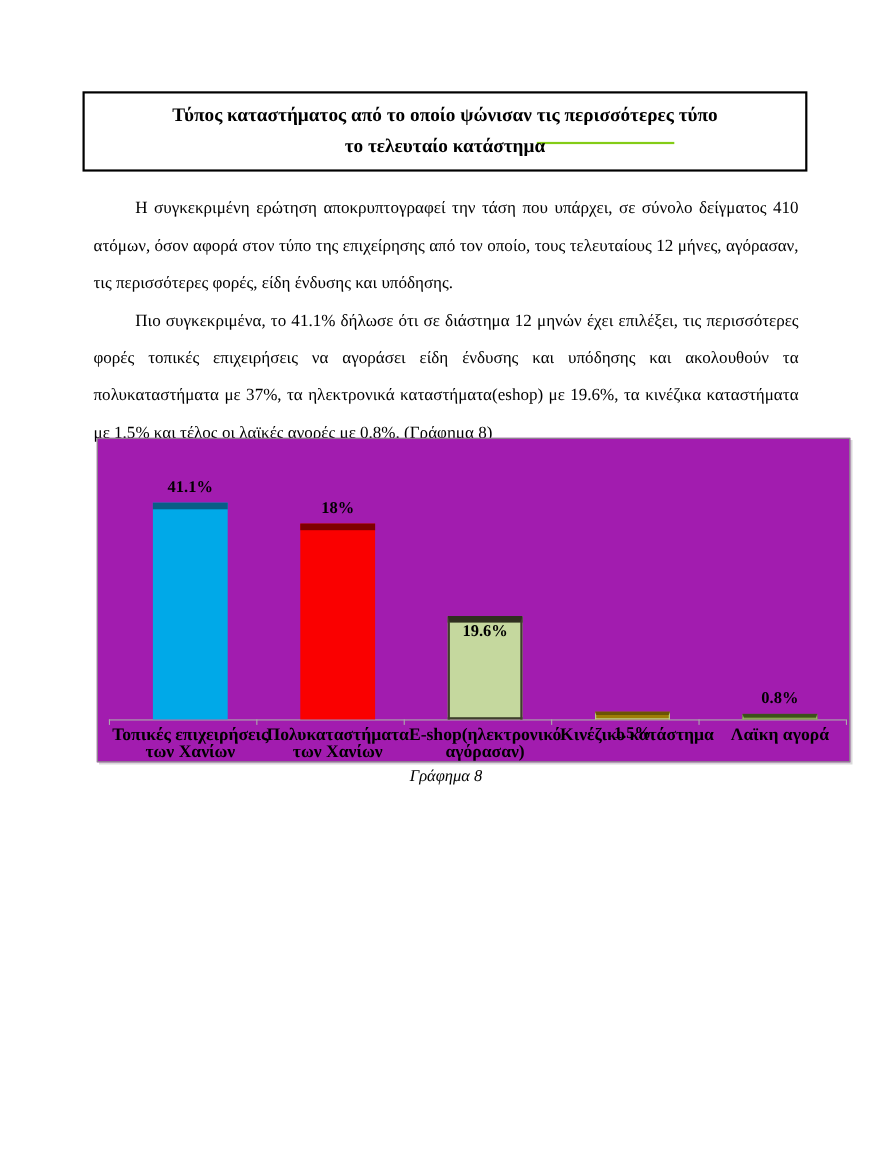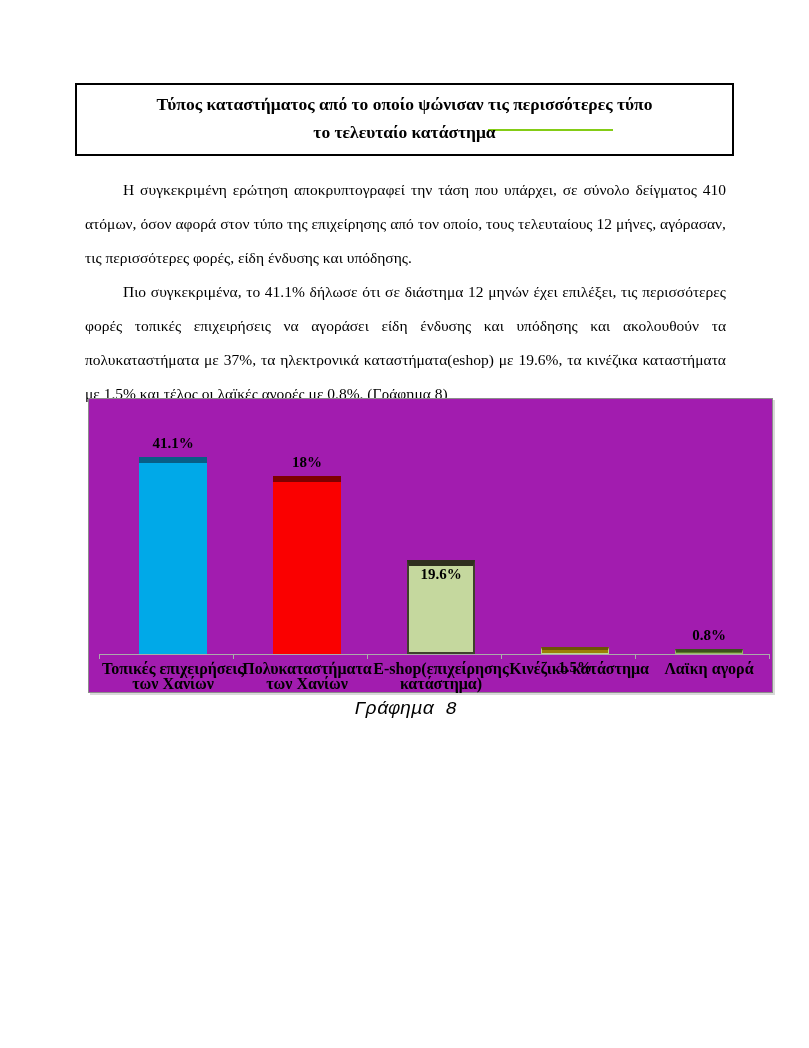--- a/index.html
+++ b/index.html
@@ -81,22 +81,21 @@
     line-height: 15px;
   }
 
   
   .chart-caption {
     position: absolute;
     left: 85px; top: 698px;
     width: 641px;
     text-align: center;
     font-style: italic;
-    font-size: 19px;
-    font-family: Liberation Mono, monospace;
+    font-size: 15px;
   }
 
   
   .footer-logo {
     position: absolute;
     left: 369px; top: 972px;
     width: 110px; height: 42px;
   }
 </style>
 </head>
@@ -124,21 +123,21 @@
         <div class="tick" style="left: 546px;"></div>
         <div class="tick" style="left: 680px;"></div>
         <div class="bar" style="left: 50px; top: 58px; width: 68px; height: 197px; background: rgb(0, 169, 232); border-top: 6px solid rgb(8, 94, 134);"></div>
         <div class="bar-value-label" style="left: 39px; top: 35px;">41.1%</div>
         <div class="category-label" style="left: 10px;">Τοπικές επιχειρήσεις των Χανίων</div>
         <div class="bar" style="left: 184px; top: 77px; width: 68px; height: 178px; background: rgb(250, 0, 0); border-top: 6px solid rgb(126, 0, 0);"></div>
         <div class="bar-value-label" style="left: 173px; top: 54px;">18%</div>
         <div class="category-label" style="left: 144px;">Πολυκαταστήματα των Χανίων</div>
         <div class="bar" style="left: 318px; top: 161px; width: 68px; height: 94px; background: rgb(197, 216, 158); border-width: 6px 2px 2px; border-style: solid; border-color: rgb(47, 47, 31) rgb(63, 63, 44) rgb(63, 63, 44);"></div>
         <div class="bar-value-label" style="left: 307px; top: 138px; margin-top: 28px;">19.6%</div>
-        <div class="category-label" style="left: 278px;">E-shop(επιχείρησης κατάστημα)</div>
+        <div class="category-label" style="left: 278px;">E-shop(ηλεκτρονικό αγόρασαν)</div>
         <div class="bar" style="left: 452px; top: 248px; width: 68px; height: 7px; background: rgb(156, 125, 5); border-width: 3px 1px 1px; border-style: solid; border-color: rgb(107, 84, 3) rgb(191, 212, 146) rgb(191, 212, 146);"></div>
         <div class="bar-value-label" style="left: 441px; top: 225px; margin-top: 34px;">1.5%</div>
         <div class="category-label" style="left: 412px; text-align: right;">Κινέζικο κατάστημα</div>
         <div class="bar" style="left: 586px; top: 250px; width: 68px; height: 5px; background: rgb(94, 122, 43); border-width: 3px 1px 1px; border-style: solid; border-color: rgb(60, 81, 27) rgb(156, 184, 106) rgb(156, 184, 106);"></div>
         <div class="bar-value-label" style="left: 575px; top: 227px;">0.8%</div>
         <div class="category-label" style="left: 546px;">Λαϊκη αγορά</div>
       </div>
   </div>
 
   <div class="chart-caption">Γράφημα 8</div>

